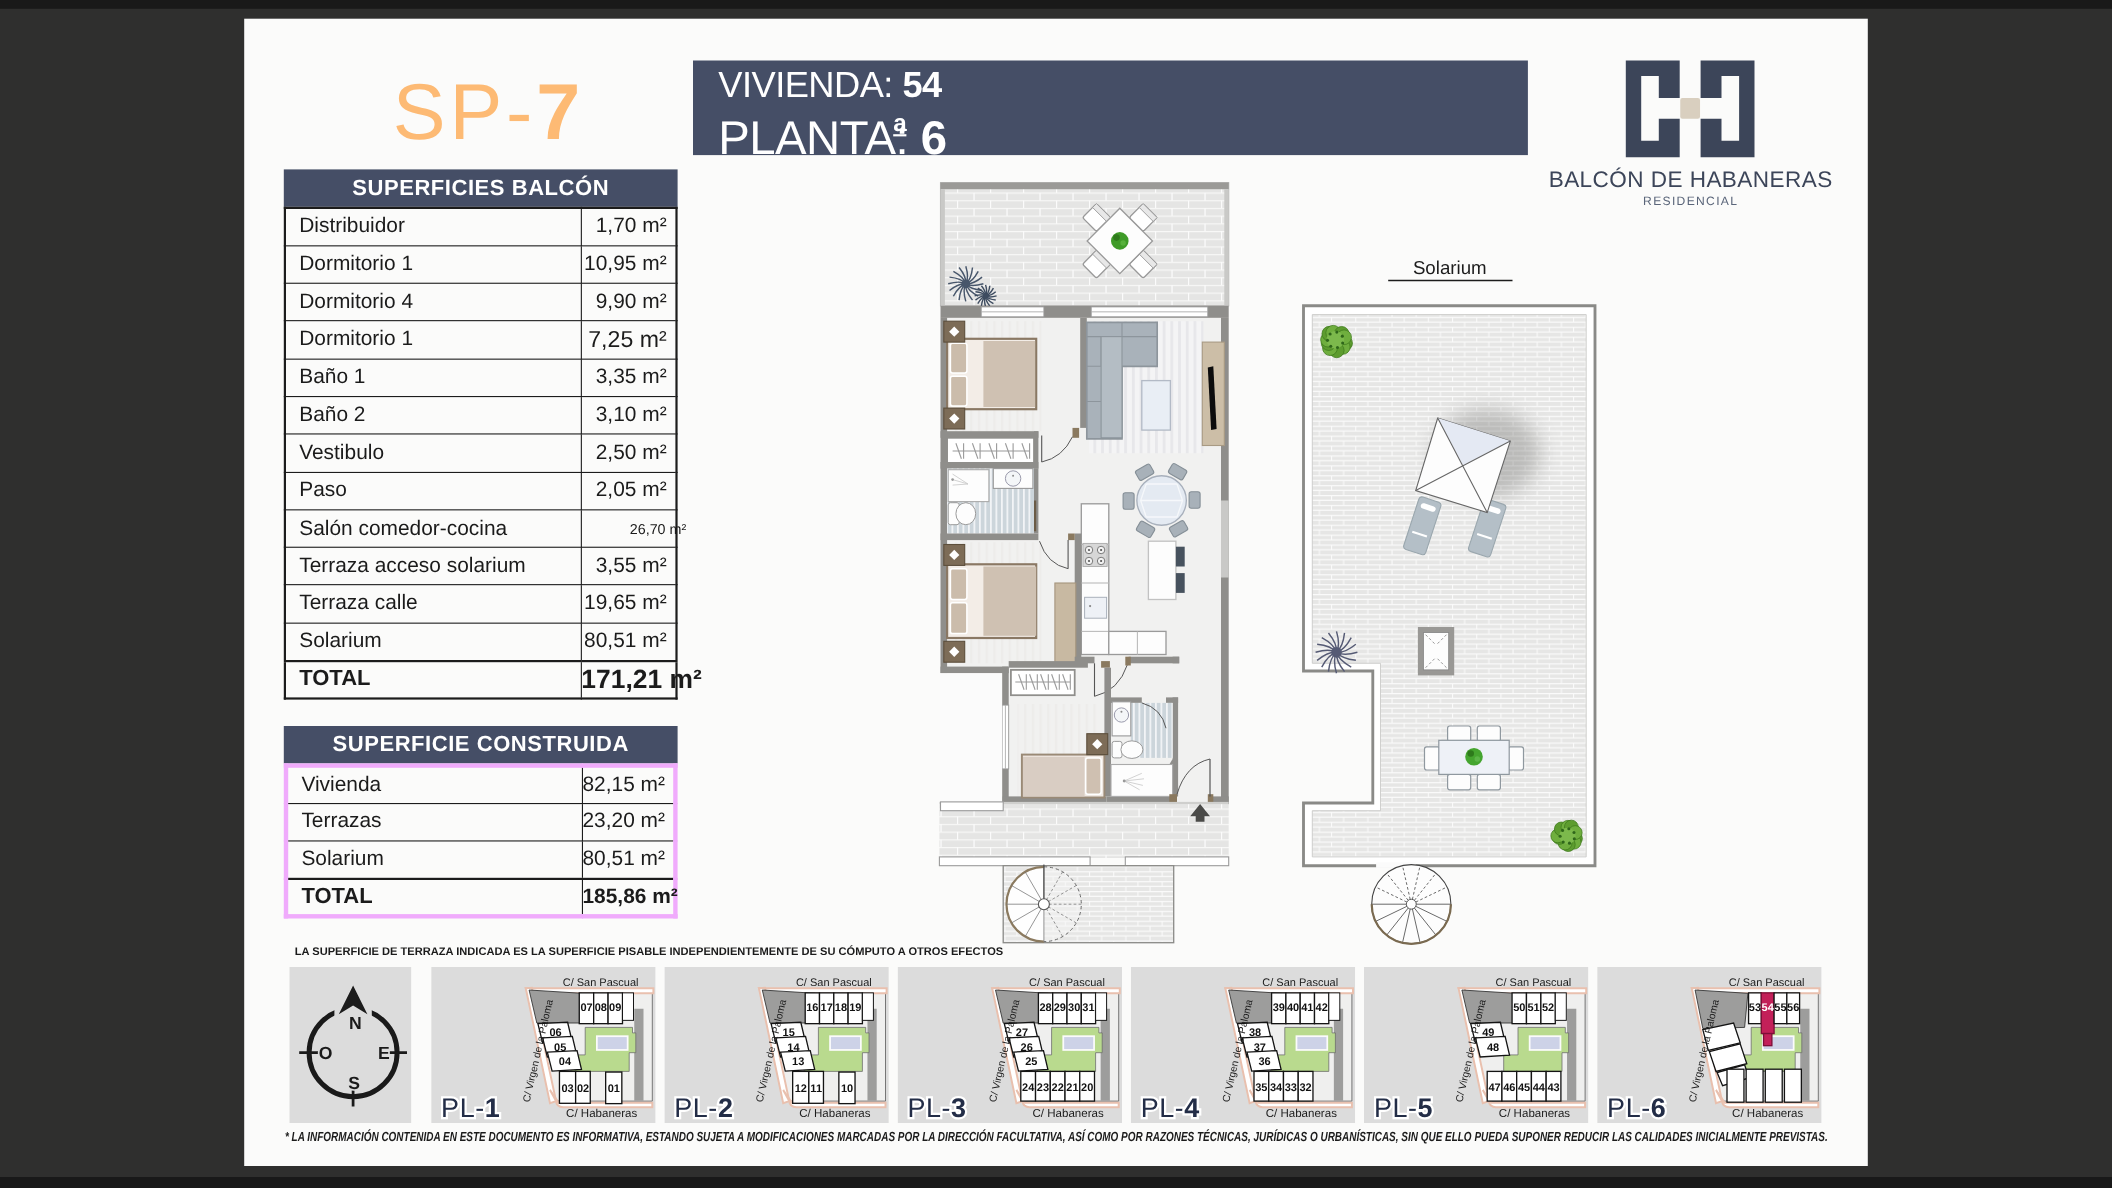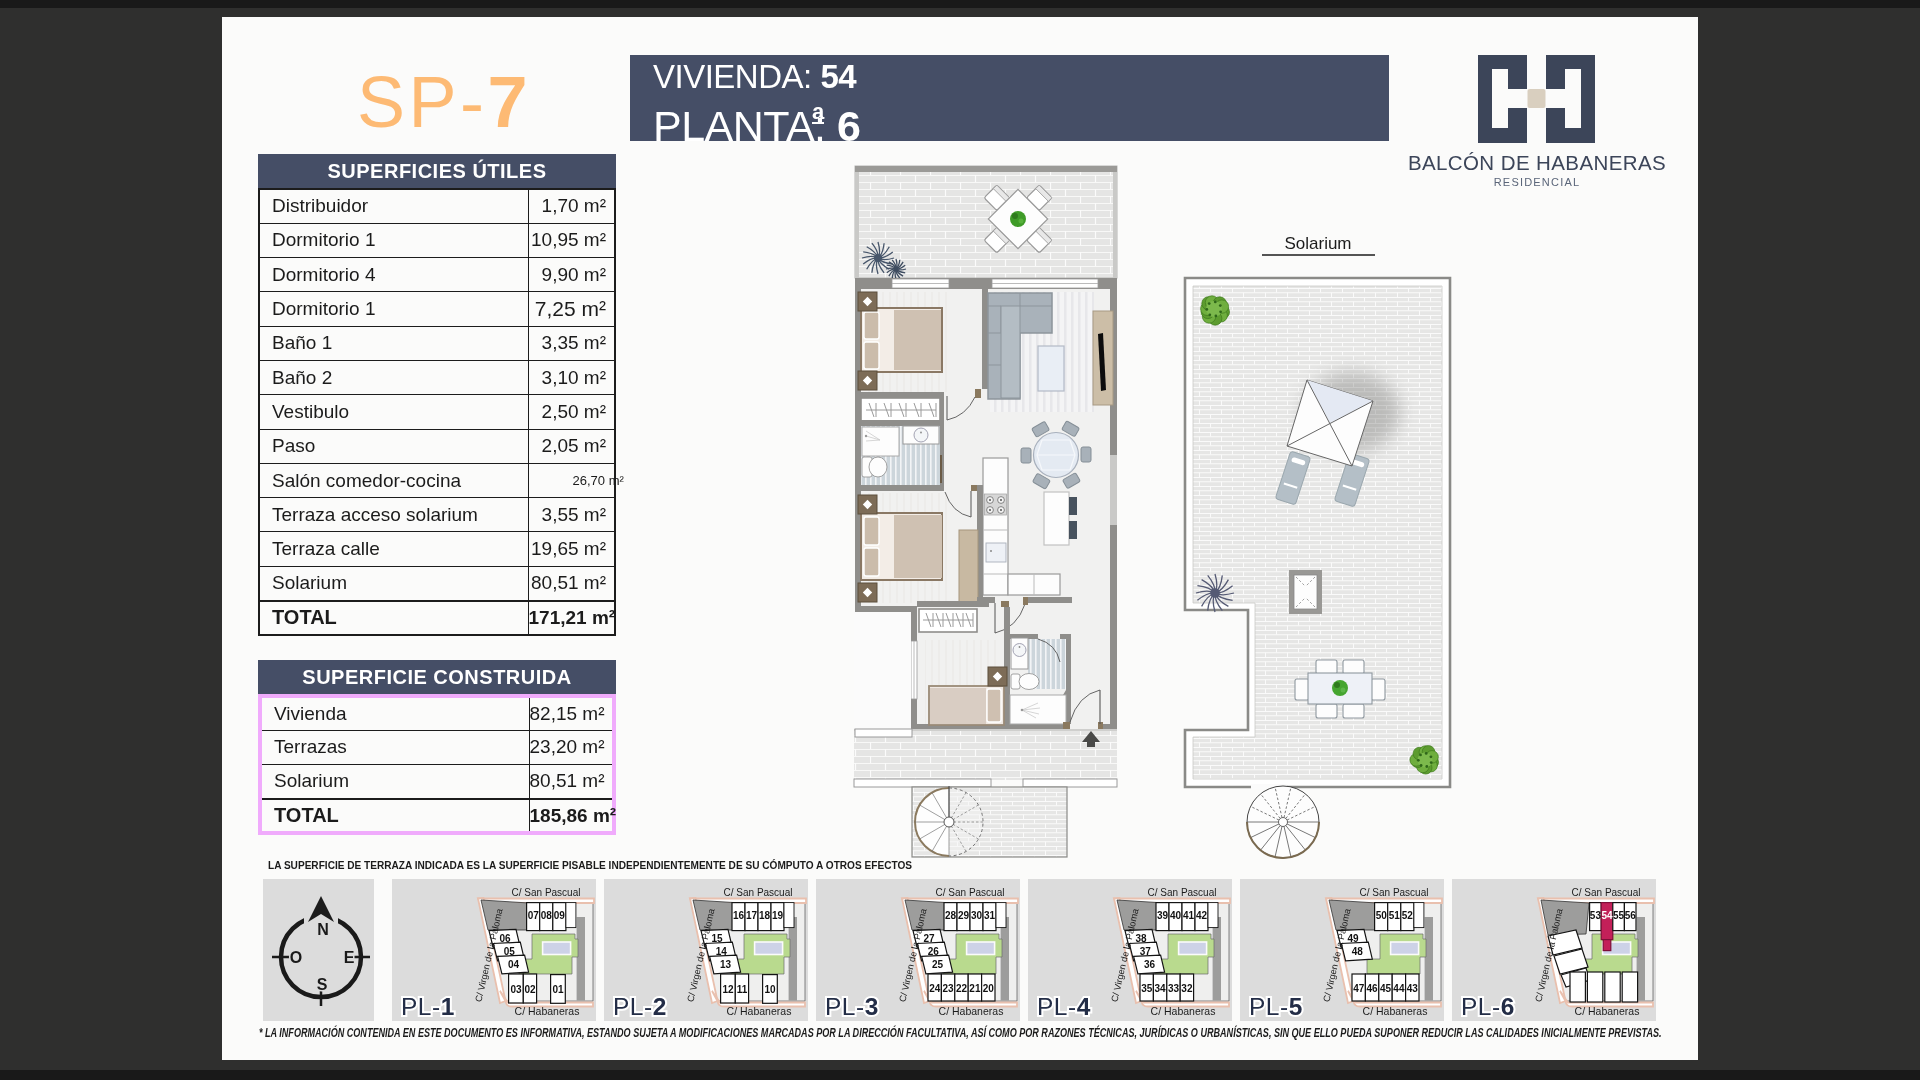--- a/index.html
+++ b/index.html
@@ -17,21 +17,21 @@
 
 <svg style="position:absolute;left:1400px;top:48px;" width="280" height="145" viewBox="1400 48 280 145">
 <path fill="#3c4559" fill-rule="evenodd" d="M1478,55 h49 v34 h-19 v-20 h-16 v59 h16 v-20 h19 v35 h-49 z"></path>
 <path fill="#3c4559" fill-rule="evenodd" d="M1595,55 h-49 v34 h19 v-20 h16 v59 h-16 v-20 h-19 v35 h49 z"></path>
 <rect x="1527.5" y="89" width="18" height="19" rx="2" fill="#d9cfbf"></rect>
 <text x="1537" y="170" font-size="20.5" letter-spacing="0.4" fill="#3c4559" text-anchor="middle" font-family="Liberation Sans, sans-serif">BALCÓN DE HABANERAS</text>
 <text x="1537" y="186" font-size="11" letter-spacing="1.2" fill="#5a6579" text-anchor="middle" font-family="Liberation Sans, sans-serif">RESIDENCIAL</text>
 </svg>
 
 <div style="position:absolute;left:258px;top:154px;width:358px;">
-<div style="background:#454e66;color:#fff;font-weight:bold;font-size:20px;text-align:center;height:34px;line-height:35px;letter-spacing:.5px;">SUPERFICIES ÚTILES</div>
+<div style="background:#454e66;color:#fff;font-weight:bold;font-size:20px;text-align:center;height:34px;line-height:35px;letter-spacing:.5px;">SUPERFICIES BALCÓN</div>
 <table style="border-collapse:collapse;width:100%;table-layout:fixed;border:2px solid #1c1c1c;">
 <tbody>
         <tr style="height:34.3px;">
           <td style="border:1.5px solid #1c1c1c;border-right:1px solid #1c1c1c;font-size:19px;padding-left:12px;width:269px;">Distribuidor</td>
           <td style="border:1.5px solid #1c1c1c;border-left:1px solid #1c1c1c;font-size:19px;text-align:right;padding-right:8px;">1,70&nbsp;m²</td>
         </tr>
 <tr style="height:34.3px;">
           <td style="border:1.5px solid #1c1c1c;border-right:1px solid #1c1c1c;font-size:19px;padding-left:12px;width:269px;">Dormitorio 1</td>
           <td style="border:1.5px solid #1c1c1c;border-left:1px solid #1c1c1c;font-size:19px;text-align:right;padding-right:8px;">10,95&nbsp;m²</td>
         </tr>
@@ -70,21 +70,21 @@
 <tr style="height:34.3px;">
           <td style="border:1.5px solid #1c1c1c;border-right:1px solid #1c1c1c;font-size:19px;padding-left:12px;width:269px;">Terraza calle</td>
           <td style="border:1.5px solid #1c1c1c;border-left:1px solid #1c1c1c;font-size:19px;text-align:right;padding-right:8px;">19,65&nbsp;m²</td>
         </tr>
 <tr style="height:34.3px;">
           <td style="border:1.5px solid #1c1c1c;border-right:1px solid #1c1c1c;font-size:19px;padding-left:12px;width:269px;">Solarium</td>
           <td style="border:1.5px solid #1c1c1c;border-left:1px solid #1c1c1c;font-size:19px;text-align:right;padding-right:8px;">80,51&nbsp;m²</td>
         </tr>
 <tr style="height:34.3px;">
           <td style="border:1.5px solid #1c1c1c;border-top:2.5px solid #1c1c1c;font-weight:bold;font-size:20px;padding-left:12px;">TOTAL</td>
-          <td style="border:1.5px solid #1c1c1c;border-top:2.5px solid #1c1c1c;font-weight:bold;font-size:19px;text-align:right;padding-right:8px;">171,21&nbsp;m²</td>
+          <td style="border:1.5px solid #1c1c1c;border-top:2.5px solid #1c1c1c;font-weight:bold;font-size:24px;text-align:right;padding-right:8px;">171,21&nbsp;m²</td>
         </tr>
 </tbody>
     </table>
   </div>
 
 <div style="position:absolute;left:258px;top:660px;width:358px;">
 <div style="background:#454e66;color:#fff;font-weight:bold;font-size:20px;text-align:center;height:34px;line-height:35px;letter-spacing:.5px;">SUPERFICIE CONSTRUIDA</div>
 <table style="border-collapse:collapse;width:100%;table-layout:fixed;border:4px solid #f0abfc;">
 <tbody>
         <tr style="height:34.3px;">

